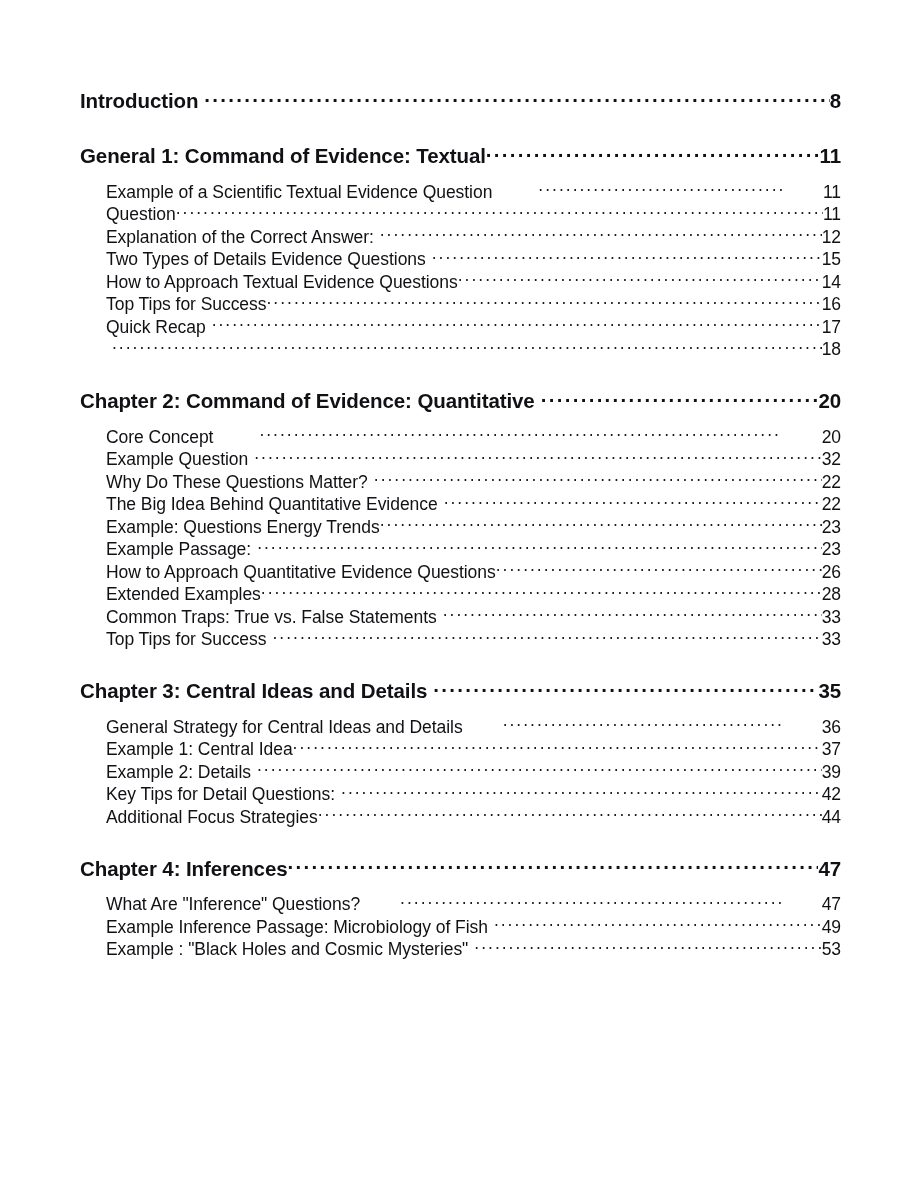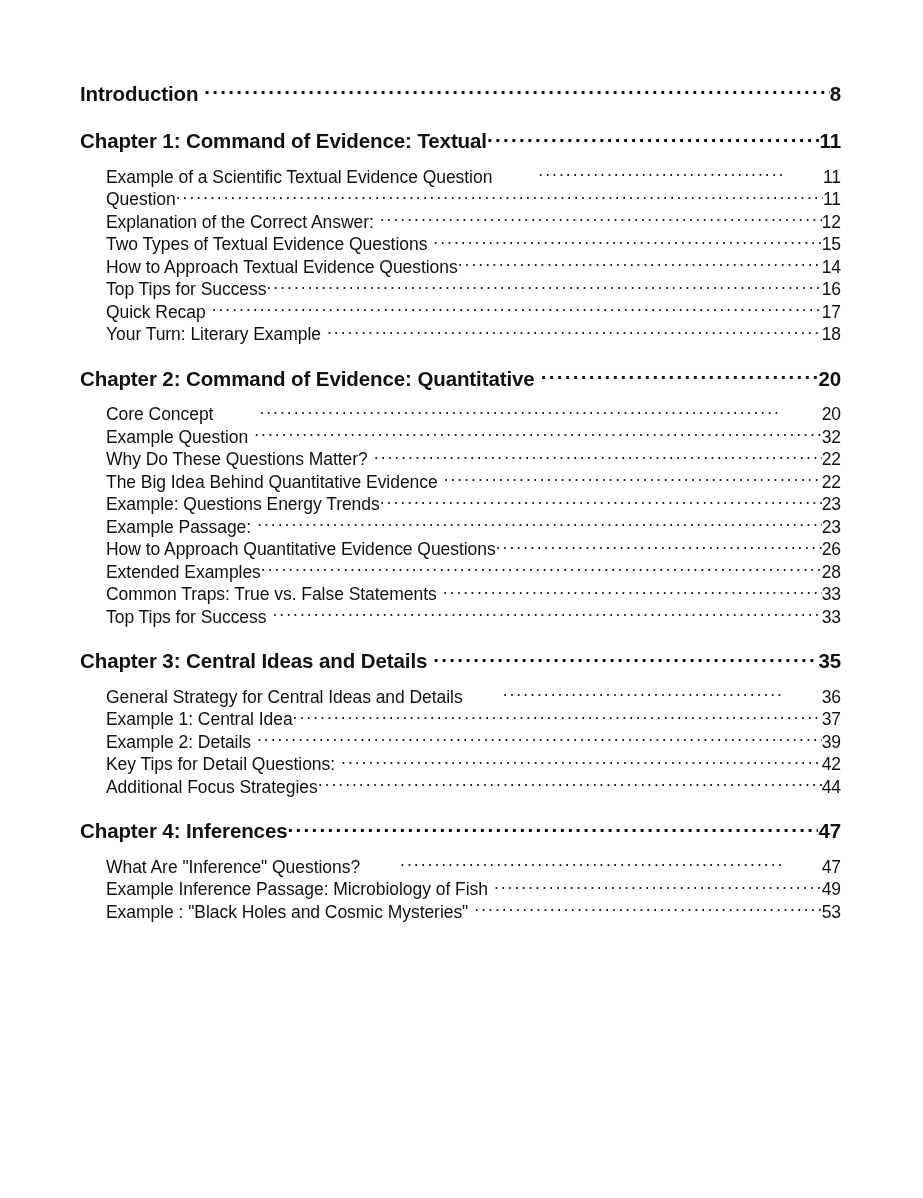--- a/index.html
+++ b/index.html
@@ -79,20 +79,21 @@
   
   .level-chapter {
     margin-top: 22px;
     font-size: 20.5px;
     font-weight: 700;
     letter-spacing: -0.1px;
     line-height: 25px;
   }
   .level-chapter .toc-title {
     font-weight: 700;
+    margin-top: 8px;
   }
   .level-chapter .toc-leader::after {
     font-weight: 700;
     letter-spacing: 2.3px;
     font-size: 20.5px;
   }
   .level-chapter .toc-page-num {
     font-weight: 700;
   }
 
@@ -136,61 +137,60 @@
 <body>
 
 <div id="toc-page">
   <ul class="toc-list">
       <li class="toc-row level-chapter gap-before-leader">
         <span class="toc-title">Introduction</span>
         <span class="toc-leader" aria-hidden="true"></span>
         <span class="toc-page-num">8</span>
       </li>
       <li class="toc-row level-chapter">
-        <span class="toc-title">Chapter 1: Command of Evidence: Textual</span>
+        <span class="toc-title">General 1: Command of Evidence: Textual</span>
         <span class="toc-leader" aria-hidden="true"></span>
         <span class="toc-page-num">11</span>
       </li>
       <li class="toc-row level-section gap-before-leader">
         <span class="toc-title">Example of a Scientific Textual Evidence Question</span>
         <span class="toc-leader" aria-hidden="true"></span>
         <span class="toc-page-num">11</span>
       </li>
       <li class="toc-row level-section">
         <span class="toc-title">Question</span>
         <span class="toc-leader" aria-hidden="true"></span>
         <span class="toc-page-num">11</span>
       </li>
       <li class="toc-row level-section gap-before-leader">
         <span class="toc-title">Explanation of the Correct Answer:</span>
         <span class="toc-leader" aria-hidden="true"></span>
         <span class="toc-page-num">12</span>
       </li>
       <li class="toc-row level-section gap-before-leader">
-        <span class="toc-title">Two Types of Textual Evidence Questions</span>
+        <span class="toc-title">Two Types of Details Evidence Questions</span>
         <span class="toc-leader" aria-hidden="true"></span>
         <span class="toc-page-num">15</span>
       </li>
       <li class="toc-row level-section">
         <span class="toc-title">How to Approach Textual Evidence Questions</span>
         <span class="toc-leader" aria-hidden="true"></span>
         <span class="toc-page-num">14</span>
       </li>
       <li class="toc-row level-section">
         <span class="toc-title">Top Tips for Success</span>
         <span class="toc-leader" aria-hidden="true"></span>
         <span class="toc-page-num">16</span>
       </li>
       <li class="toc-row level-section gap-before-leader">
         <span class="toc-title">Quick Recap</span>
         <span class="toc-leader" aria-hidden="true"></span>
         <span class="toc-page-num">17</span>
       </li>
       <li class="toc-row level-section gap-before-leader">
-        <span class="toc-title">Your Turn: Literary Example</span>
         <span class="toc-leader" aria-hidden="true"></span>
         <span class="toc-page-num">18</span>
       </li>
       <li class="toc-row level-chapter gap-before-leader">
         <span class="toc-title">Chapter 2: Command of Evidence: Quantitative</span>
         <span class="toc-leader" aria-hidden="true"></span>
         <span class="toc-page-num">20</span>
       </li>
       <li class="toc-row level-section gap-before-leader">
         <span class="toc-title">Core Concept</span>

